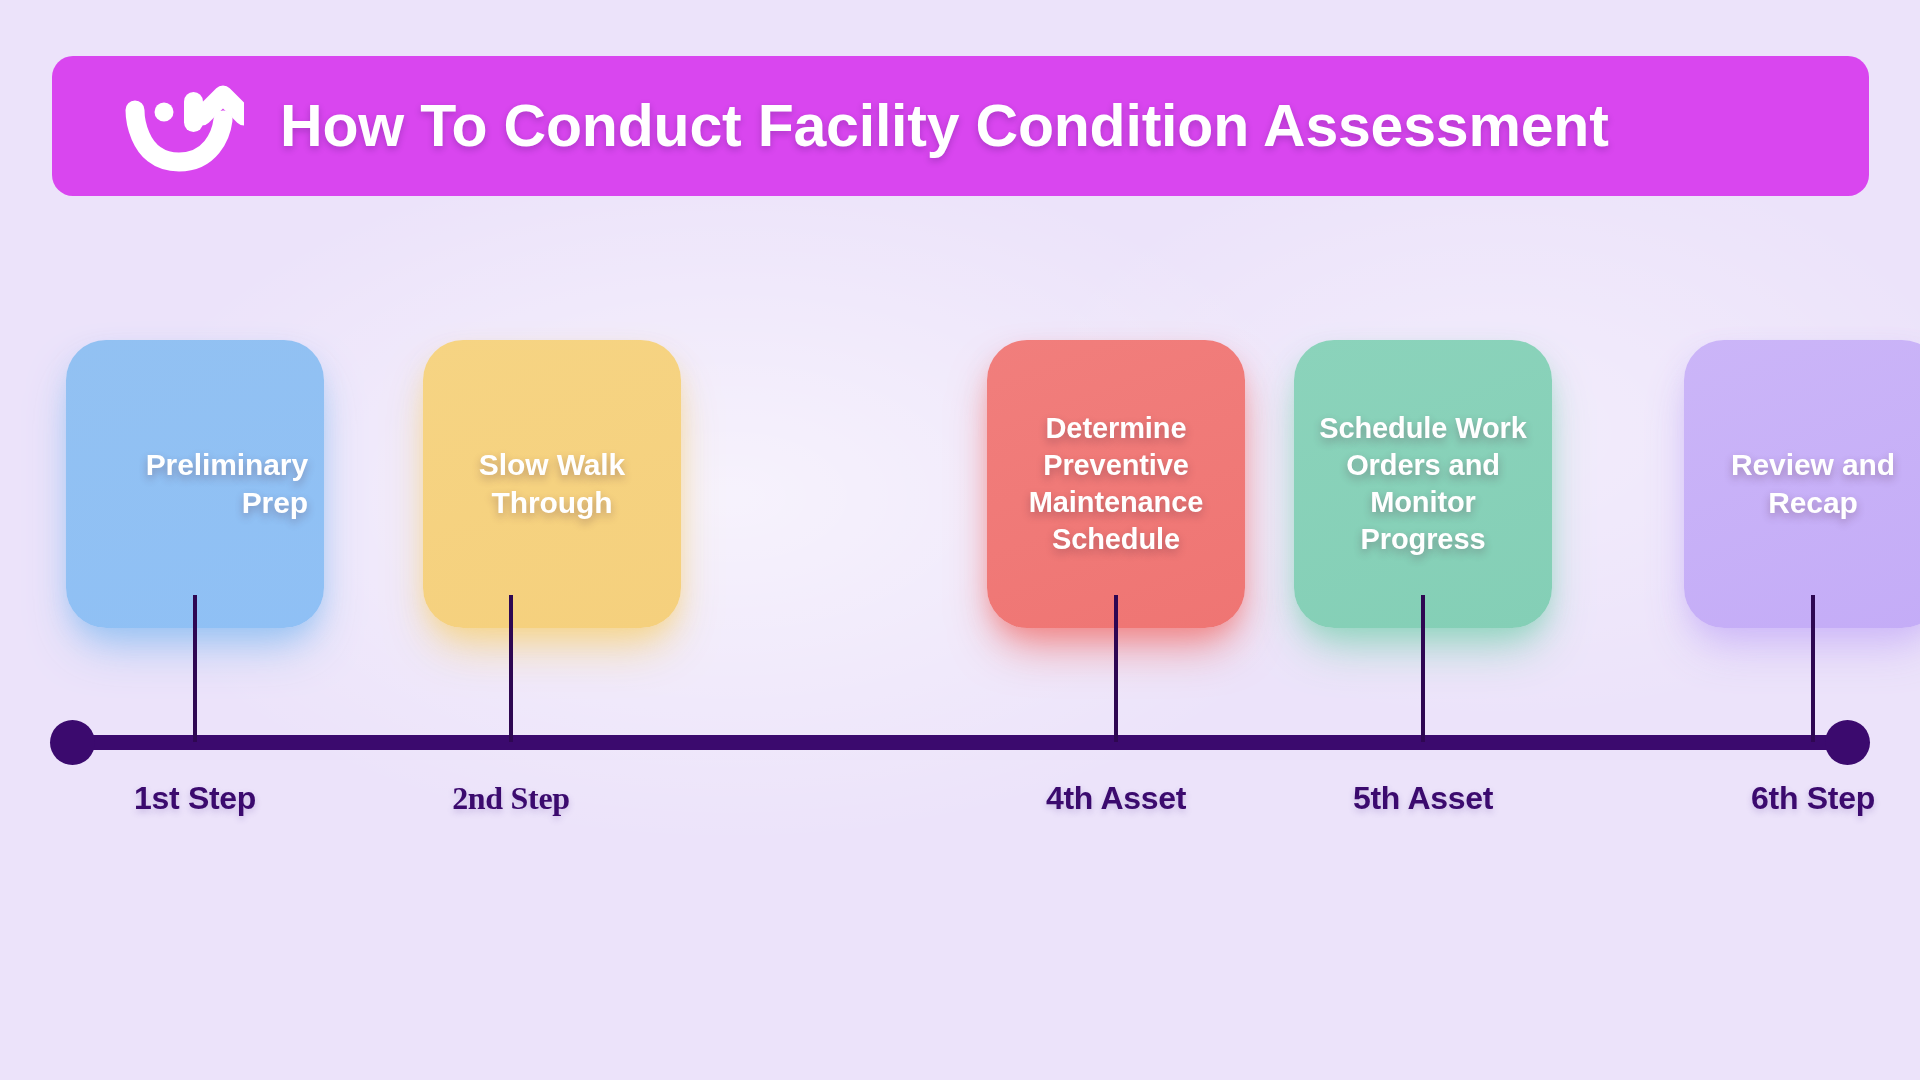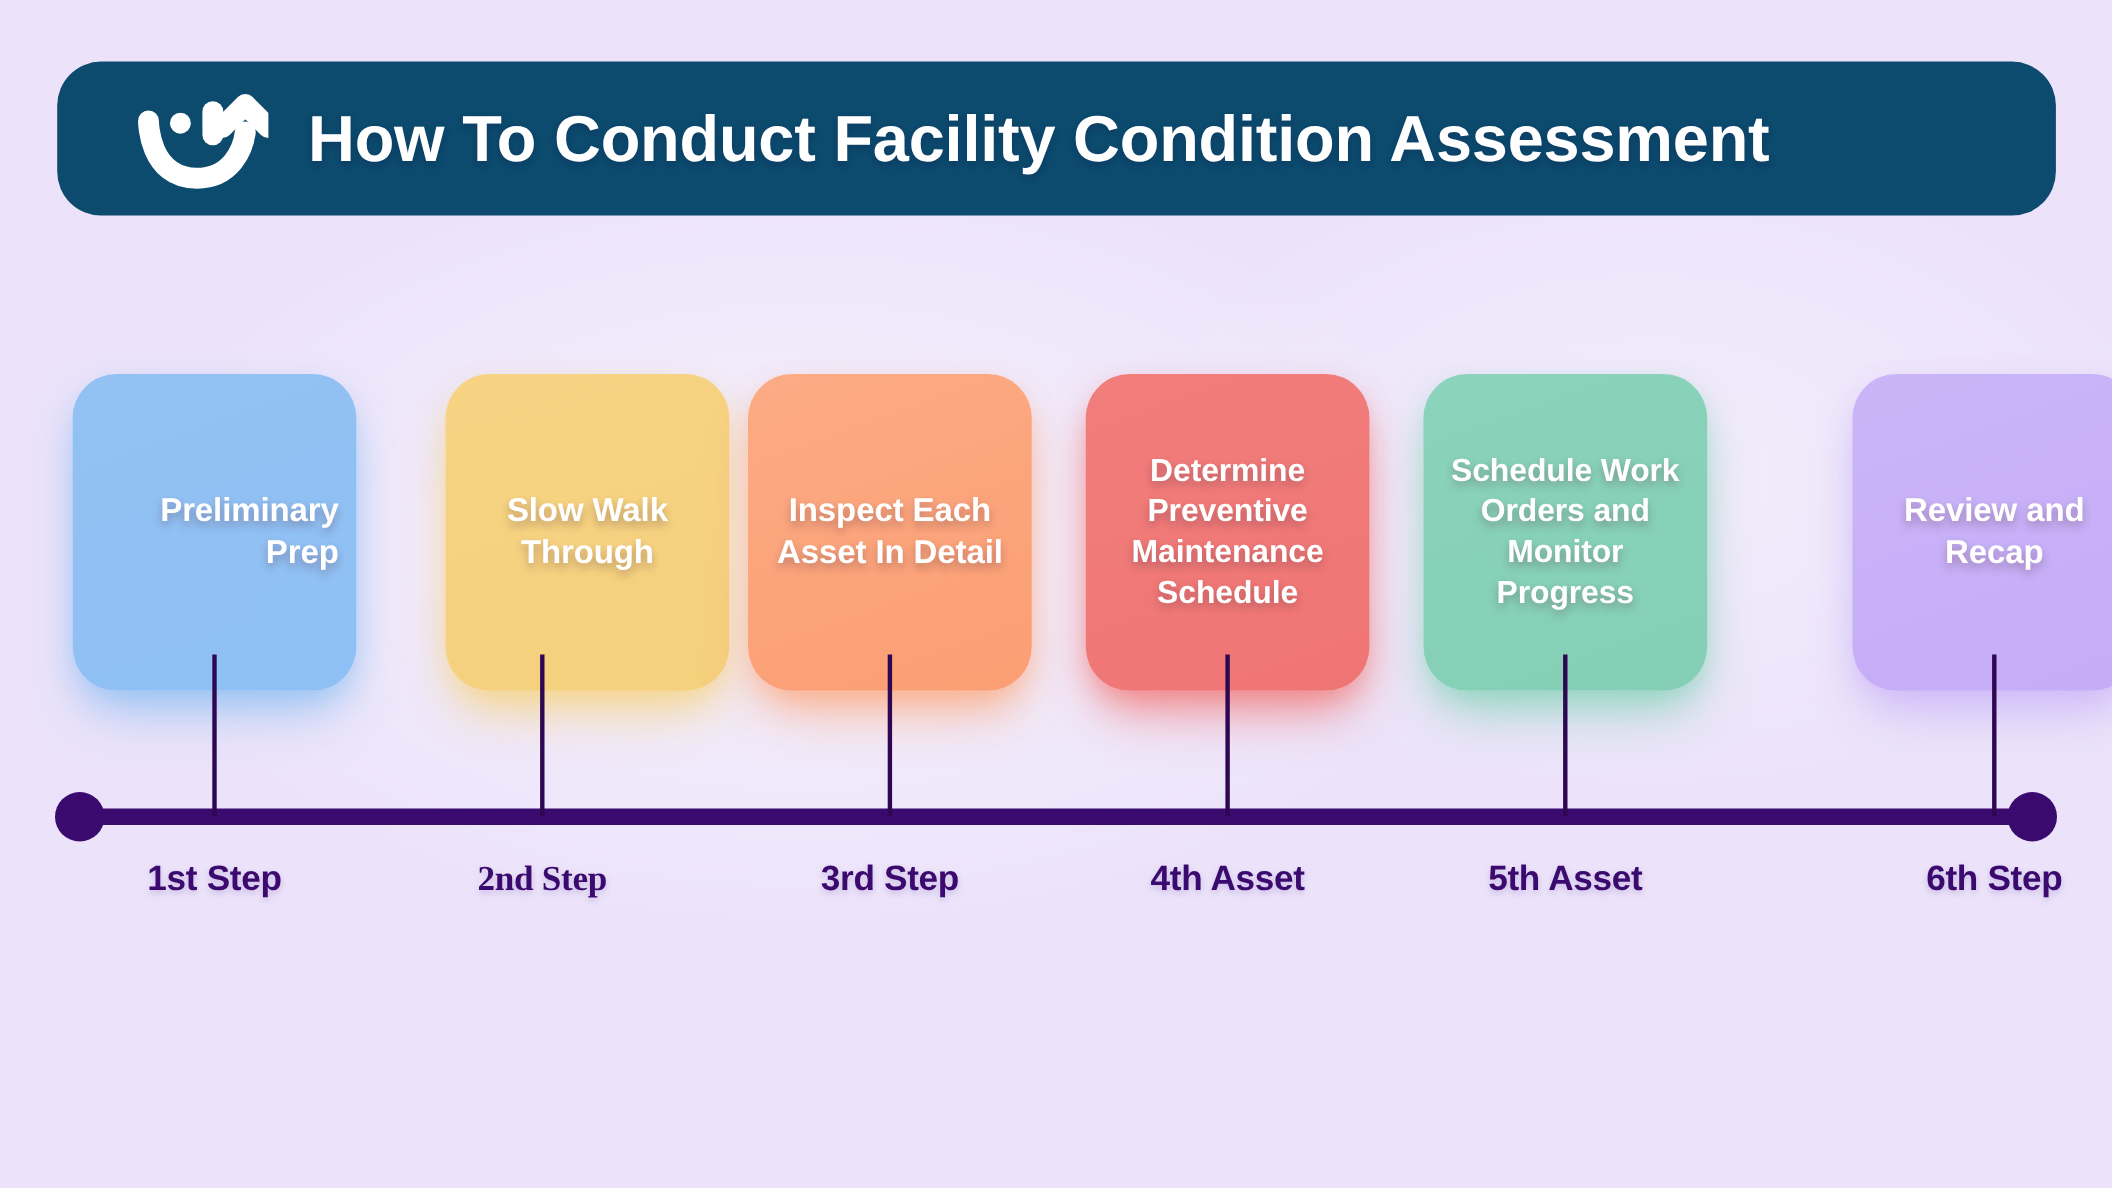--- a/index.html
+++ b/index.html
@@ -143,21 +143,21 @@
     font-weight: 700;
     letter-spacing: -0.3px;
     text-shadow: 0 3px 6px rgba(120,90,180,0.30);
   }
 </style>
 </head>
 <body style="background: rgb(236, 227, 250);">
 
 <div class="page-wash"></div>
 
-<header class="banner" style="background: #0c4a6e;">
+<header class="banner" style="background: #d946ef; border-radius: 21px;">
   <svg class="logo-icon" viewBox="0 0 120 92" aria-hidden="true">
 
     <path d="M11 30 C11 30 11 82 55 82 C86 82 97 56 99 40" fill="none" stroke="#ffffff" stroke-width="19" stroke-linecap="round"></path>
 
     <path d="M78 36 L99 15 L120 36" fill="none" stroke="#ffffff" stroke-width="19" stroke-linecap="round" stroke-linejoin="round"></path>
 
     <circle cx="40" cy="32" r="9.5" fill="#ffffff"></circle>
 
     <rect x="60" y="12" width="19" height="40" rx="9.5" fill="#ffffff"></rect>
   </svg>
@@ -171,35 +171,28 @@
   <div class="axis-dot right" style="background: rgb(59, 10, 110);"></div>
 
   <div class="step" style="left:66px;">
     <div class="card" style="background: linear-gradient(160deg, rgb(146, 193, 242) 0%, rgb(143, 192, 245) 100%); box-shadow: rgba(146, 193, 242, 0.85) 0px 26px 46px -10px, rgba(146, 193, 242, 0.69) 0px 10px 26px -8px; text-align: right;">
       <span class="card-label">Preliminary Prep</span>
     </div>
     <div class="connector" style="background: rgb(46, 7, 82);"></div>
     <div class="step-caption" style="color: rgb(59, 10, 110);">1st Step</div>
   </div>
 
-  <div class="step" style="left:364px;padding-left:41px;">
+  <div class="step" style="left:382px;padding-left:41px;">
     <div class="card" style="background: linear-gradient(160deg, rgb(246, 212, 131) 0%, rgb(245, 208, 125) 100%); box-shadow: rgba(246, 212, 131, 0.85) 0px 26px 46px -10px, rgba(246, 212, 131, 0.69) 0px 10px 26px -8px;">
       <span class="card-label">Slow Walk Through</span>
     </div>
     <div class="connector" style="background: rgb(46, 7, 82);"></div>
     <div class="step-caption" style="color: rgb(59, 10, 110); font-family: Liberation Serif, serif;">2nd Step</div>
   </div>
 
-  <div class="step" style="left:680px;">
-    <div class="card" style="background: linear-gradient(160deg, rgb(252, 171, 132) 0%, rgb(251, 158, 116) 100%); box-shadow: rgba(252, 171, 132, 0.85) 0px 26px 46px -10px, rgba(252, 171, 132, 0.69) 0px 10px 26px -8px;">
-      <span class="card-label">Inspect Each Asset In Detail</span>
-    </div>
-    <div class="connector" style="background: rgb(46, 7, 82);"></div>
-    <div class="step-caption" style="color: rgb(59, 10, 110);">3rd Step</div>
-  </div>
 
   <div class="step" style="left:987px;">
     <div class="card" style="background: linear-gradient(160deg, rgb(241, 126, 124) 0%, rgb(239, 117, 115) 100%); box-shadow: rgba(241, 126, 124, 0.85) 0px 26px 46px -10px, rgba(241, 126, 124, 0.69) 0px 10px 26px -8px;">
       <span class="card-label small">Determine Preventive Maintenance Schedule</span>
     </div>
     <div class="connector" style="background: rgb(46, 7, 82);"></div>
     <div class="step-caption" style="color: rgb(59, 10, 110);">4th Asset</div>
   </div>
 
   <div class="step" style="left:1294px;">

